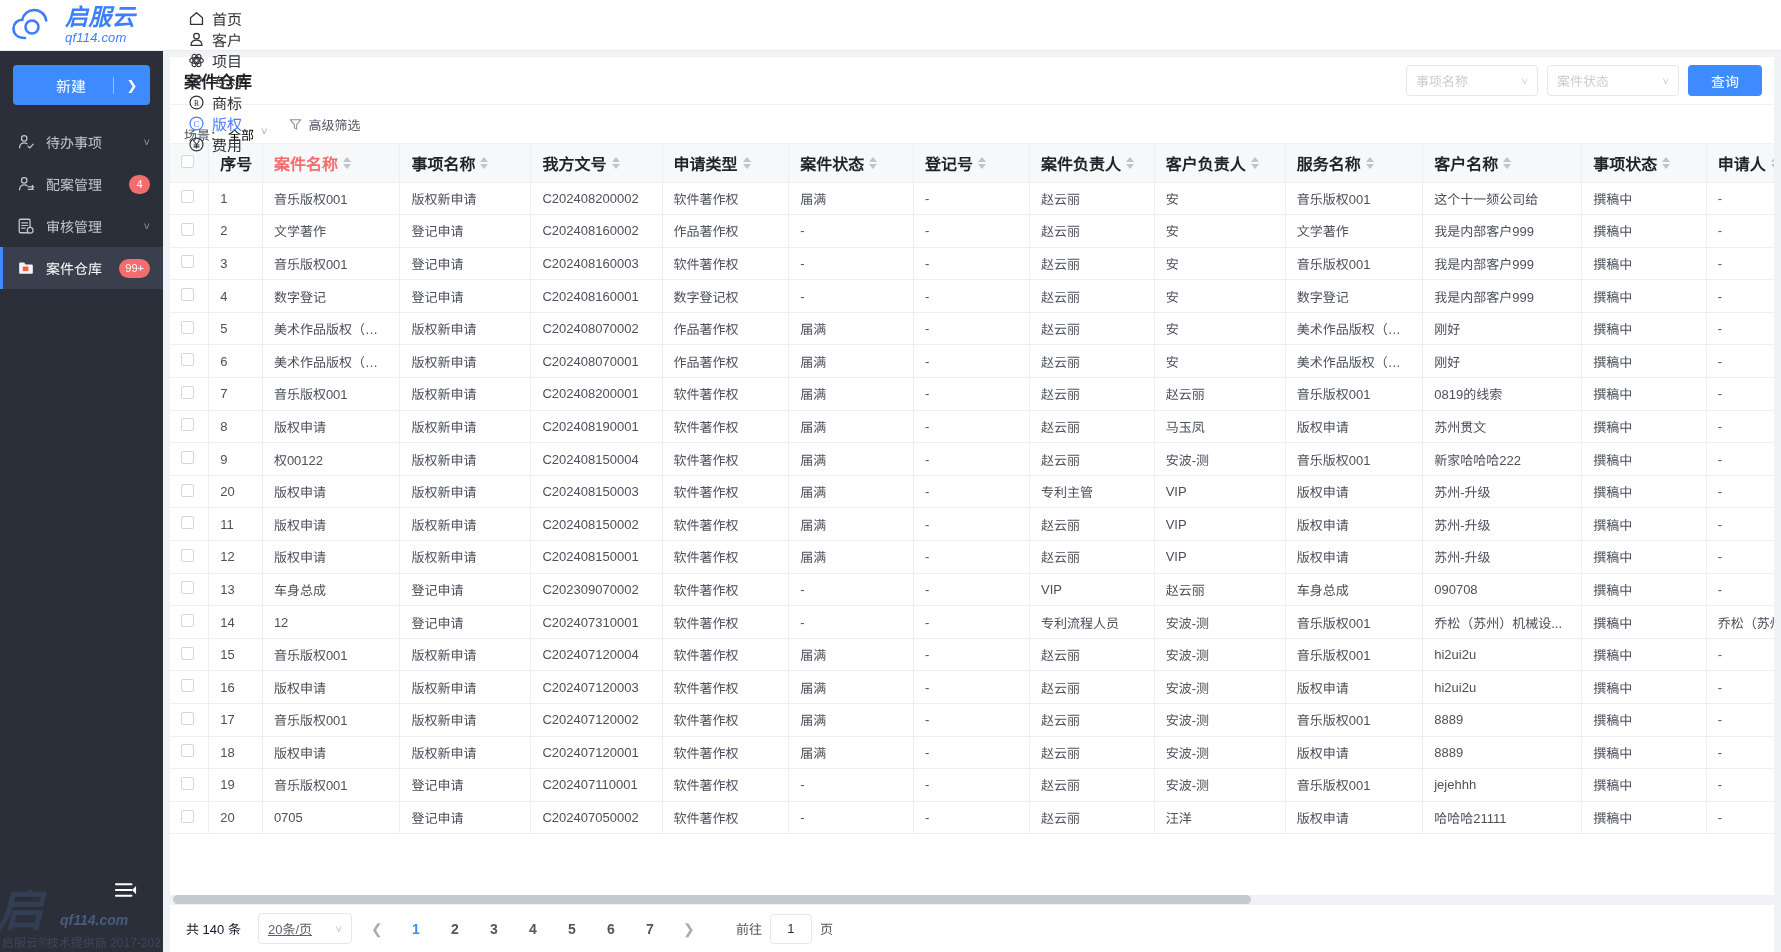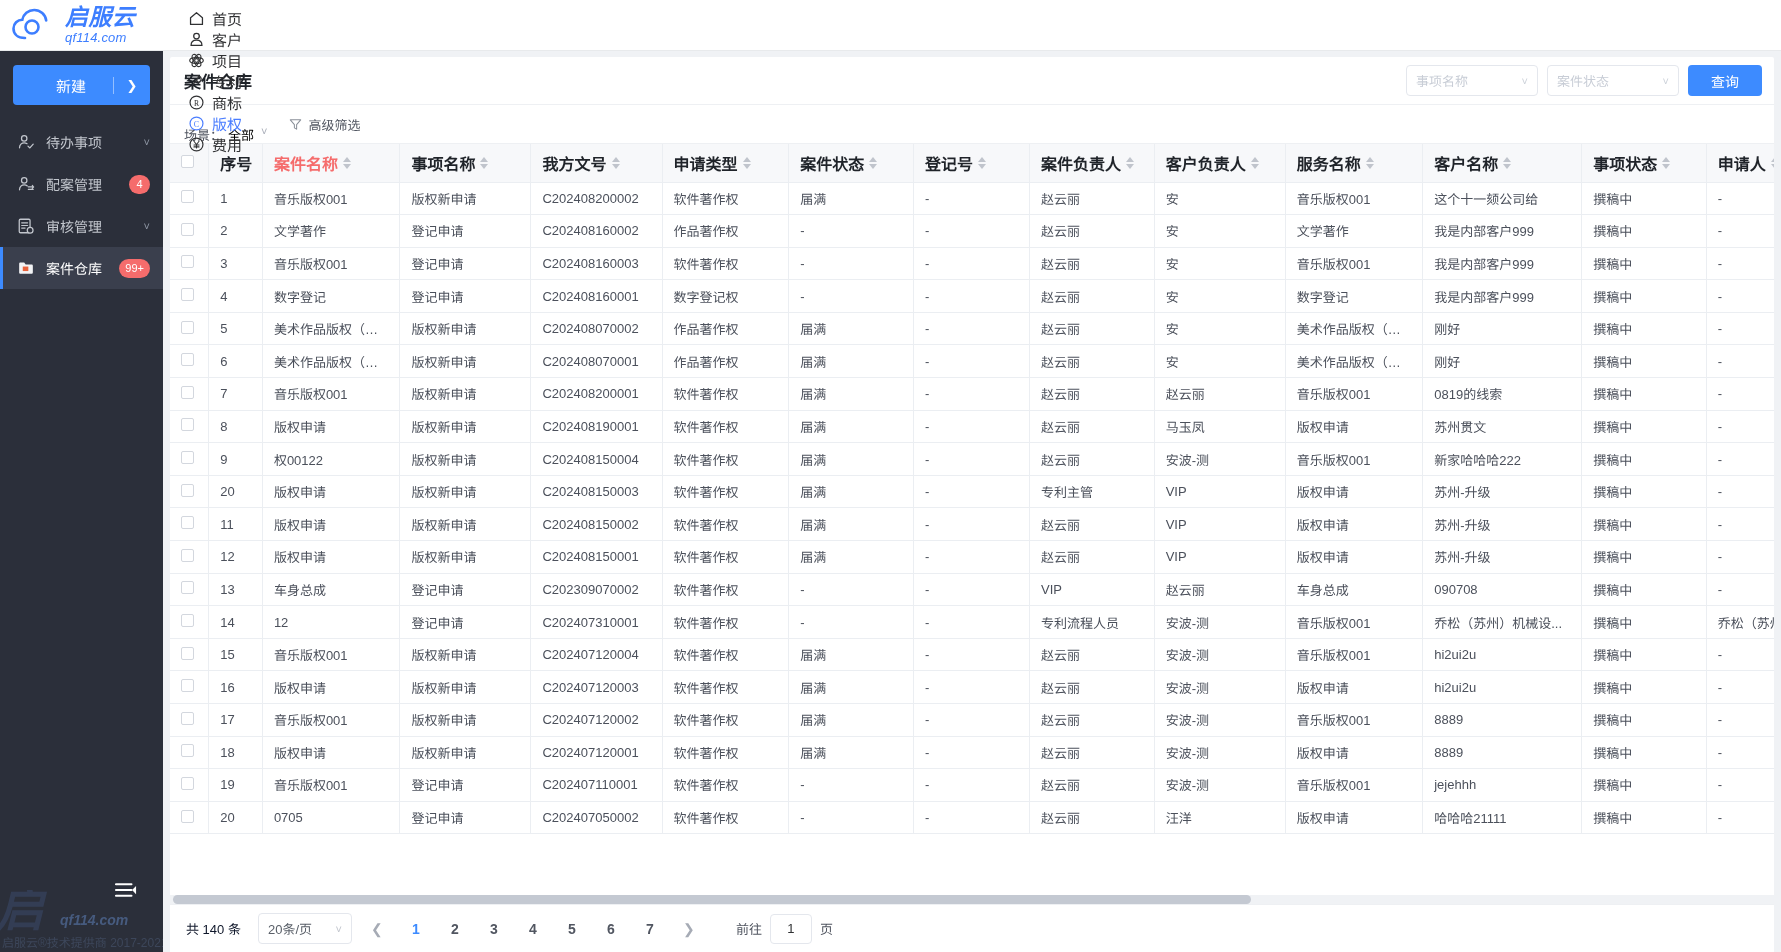--- a/index.html
+++ b/index.html
@@ -232,21 +232,21 @@
     display: flex; align-items: center; gap: 11px;
     padding: 0 16px; font-size: 13px; color: #515661;
     border-top: 1px solid #eef0f3;
   }
   .pg-total { color: #0f172a; }
   .pg-size {
     width: 94px; height: 31px; border: 1px solid #e4e7ed; border-radius: 4px;
     display: flex; align-items: center; padding: 0 9px; margin-left: 6px;
     font-size: 13px; color: #5a6069; cursor: pointer;
   }
-  .pg-size .ps-label { flex: 1; }
+  .pg-size .ps-label { flex: 1; text-decoration: underline; }
   .pg-size .ps-chev { color: #c0c4cc; font-size: 11px; }
   .pg-arrow {
     width: 28px; height: 28px; display: flex; align-items: center;
     justify-content: center; color: #a6abb5; cursor: pointer; font-size: 14px;
   }
   .pg-num {
     min-width: 28px; height: 28px; display: flex; align-items: center;
     justify-content: center; color: #515661; cursor: pointer;
     font-size: 14px; font-weight: bold;
   }

